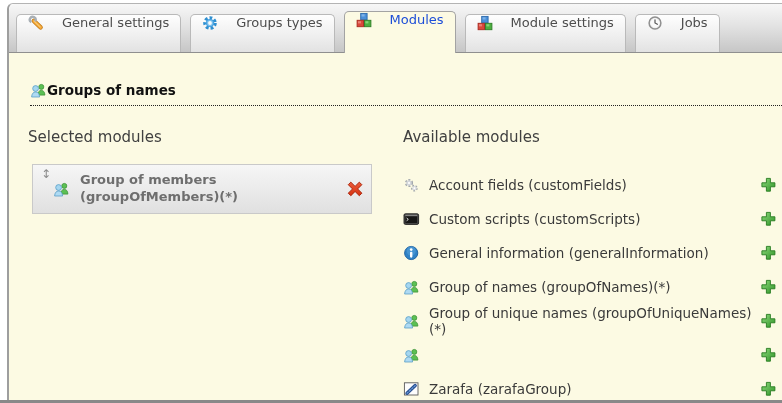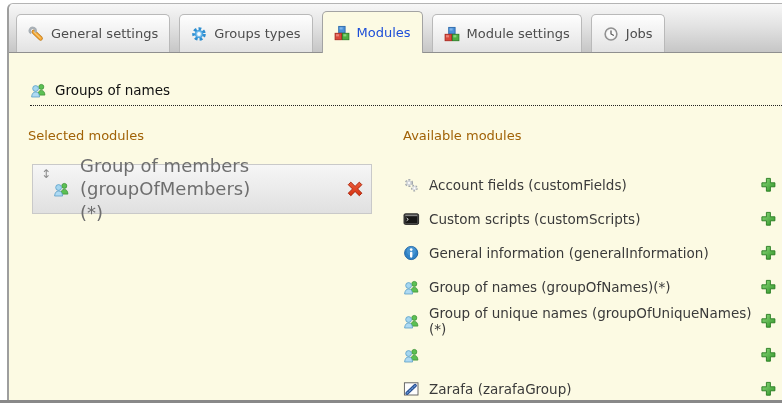--- a/index.html
+++ b/index.html
@@ -15,60 +15,61 @@
     border-top-left-radius:6px; overflow:hidden;
     display:flex; flex-direction:column;
   }
   
   .tabbar {
     height:49px; flex:none; display:flex; align-items:flex-end;
     padding-left:7px; background:linear-gradient(#f7f7f7,#e3e3e3 45%,#c6c6c6);
     border-bottom:1px solid #8f8f8f; border-top-left-radius:6px;
   }
   .tab {
-    display:flex; align-items:center; gap:7px; height:38px;
+    display:flex; align-items:flex-start; gap:18px; height:38px;
     padding:0 11px; margin-right:9px; cursor:pointer; white-space:nowrap;
     border:1px solid #b9b9b9; border-bottom:none;
     border-radius:5px 5px 0 0;
     background:linear-gradient(#fefefe,#eeeeee 60%,#e2e2e2);
     color:#4d4d4d; font-size:13px;
   }
   .tab.active {
     height:42px; margin-bottom:-1px; z-index:2; position:relative;
     background:#fcfae3; border-color:#a3a3a3; color:#1d4ed8;
   }
   .tab .ticon { width:16px; height:16px; flex:none; display:inline-block; }
   
   .content {
     flex:1; background:#fcfae3; position:relative;
   }
   .section-heading {
     position:absolute; left:21px; right:0; top:29px;
-    display:flex; align-items:center; gap:8px;
-    font-weight:normal; font-size:13.5px; color:#111;
+    display:flex; align-items:center; 
+    font-weight:bold; font-size:13.5px; color:#111;
     padding-bottom:7px; border-bottom:1px dotted #222;
   }
-  .col-label { position:absolute; top:75px; color:#a16207; font-size:13px; }
+  .col-label { position:absolute; top:75px; color:#404040; font-size:15px; }
   .col-label.sel { left:19px; }
   .col-label.avail { left:394px; }
   
   .selected-box {
     position:absolute; left:23px; top:111px; width:340px; height:50px;
     border:1px solid #c9c9c9;
     background:linear-gradient(#f6f6f6,#eaeaea 55%,#e0e0e0);
     display:flex; align-items:center; padding-left:20px; cursor:move;
   }
   .drag-handle {
     position:absolute; left:8px; top:3px; font-size:12px; color:#8a8a8a;
     line-height:1; cursor:ns-resize;
   }
   .selected-box .micon { width:17px; height:16px; flex:none; }
   .sel-label {
     margin-left:10px; width:175px; color:#6e6e6e; line-height:1.3;
-    font-size:18px;
+    font-size:13px;
+    font-weight:bold;
   }
   .remove-btn {
     position:absolute; right:6px; top:50%; transform:translateY(-50%);
     width:20px; height:19px; border:none; background:transparent;
     padding:0; cursor:pointer; display:flex; align-items:center; justify-content:center;
   }
   
   .available-list { position:absolute; left:394px; top:115px; right:5px; }
   .avail-row { height:34px; display:flex; align-items:center; }
   .avail-row .micon { width:17px; height:16px; flex:none; margin-right:9px; }

